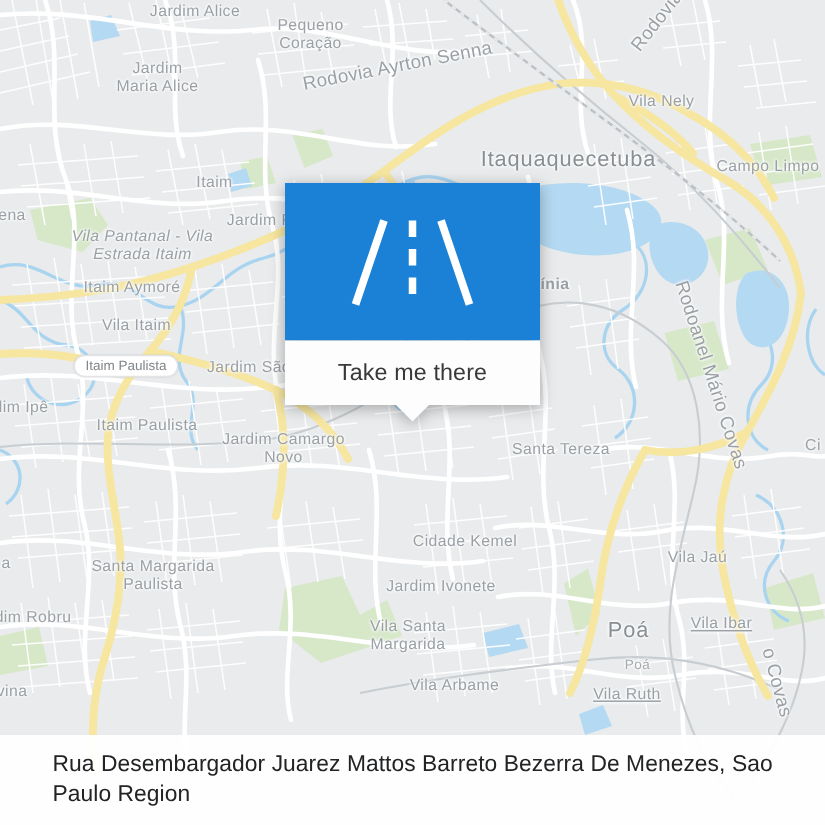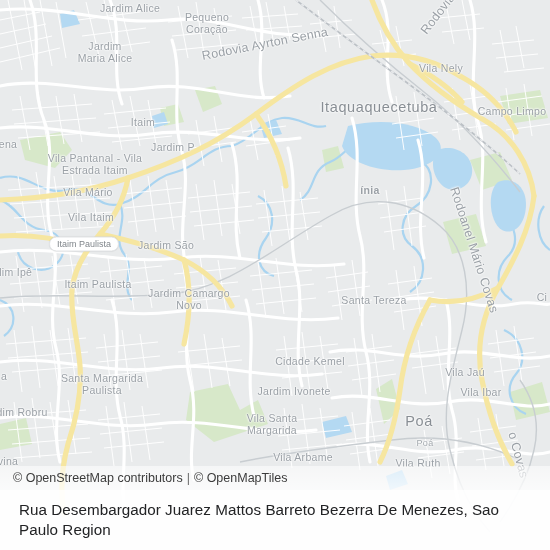--- a/index.html
+++ b/index.html
@@ -144,20 +144,21 @@
     box-sizing: border-box;
     padding: 0 12px 0 19px;
   }
   #footer-title {
     flex: 1 1 auto;
     font-size: 15.2px;
     line-height: 20px;
     color: #222325;
     letter-spacing: 0.05px;
     padding-right: 8px;
+    margin-left: 16px;
   }
   #brand {
     flex: 0 0 auto;
     display: flex;
     align-items: center;
     gap: 2px;
   }
   #brand-wordmark {
     font-size: 33px;
     font-weight: bold;
@@ -324,58 +325,72 @@
         <div class="maplabel road" style="left: 265px; top: 44px; transform: translate(-50%, -50%) rotate(-11deg);">Rodovia Ayrton Senna</div>
         <div class="maplabel road" style="left: 438px; top: 14px; transform: translate(-50%, -50%) rotate(-52deg);">Rodovia</div>
         <div class="maplabel" style="left: 441px; top: 68px;">Vila Nely</div>
         <div class="maplabel city" style="left: 379px; top: 107px;">Itaquaquecetuba</div>
         <div class="maplabel" style="left: 512px; top: 111px;">Campo Limpo</div>
         <div class="maplabel" style="left: 105px; top: 52px;">Jardim
 Maria Alice</div>
         <div class="maplabel" style="left: 143px; top: 122px;">Itaim</div>
         <div class="maplabel" style="left: 8px; top: 144px; text-align: center;">ena</div>
         <div class="maplabel" style="left: 173px; top: 147px;">Jardim P</div>
-        <div class="maplabel" style="left: 95px; top: 164px;">Vila Pantanal - Vila
+        <div class="maplabel" style="left: 95px; top: 164px; font-style: italic;">Vila Pantanal - Vila
 Estrada Itaim</div>
-        <div class="maplabel" style="left: 88px; top: 192px;">Vila Mário</div>
+        <div class="maplabel" style="left: 88px; top: 192px;">Itaim Aymoré</div>
         <div class="maplabel" style="left: 91px; top: 217px;">Vila Itaim</div>
         <div class="station" style="left: 84px; top: 244px;">Itaim Paulista</div>
         <div class="maplabel" style="left: 166px; top: 245px;">Jardim São</div>
         <div class="maplabel" style="left: 370px; top: 190px; font-weight: bold;">ínia</div>
         <div class="maplabel" style="left: 14px; top: 272px;">dim Ipê</div>
         <div class="maplabel" style="left: 98px; top: 284px;">Itaim Paulista</div>
         <div class="maplabel" style="left: 189px; top: 299px;">Jardim Camargo
 Novo</div>
         <div class="maplabel" style="left: 374px; top: 300px;">Santa Tereza</div>
         <div class="maplabel" style="left: 542px; top: 297px;">Ci</div>
         <div class="maplabel road" style="left: 474px; top: 250px; transform: translate(-50%, -50%) rotate(72deg);">Rodoanel Mário Covas</div>
         <div class="maplabel" style="left: 310px; top: 361px;">Cidade Kemel</div>
         <div class="maplabel" style="left: 102px; top: 384px;">Santa Margarida
 Paulista</div>
         <div class="maplabel" style="left: 294px; top: 391px;">Jardim Ivonete</div>
         <div class="maplabel" style="left: 465px; top: 372px;">Vila Jaú</div>
         <div class="maplabel" style="left: 4px; top: 376px;">a</div>
         <div class="maplabel" style="left: 22px; top: 412px;">dim Robru</div>
         <div class="maplabel" style="left: 272px; top: 424px;">Vila Santa
 Margarida</div>
-        <div class="maplabel" style="left: 481px; top: 392px;">Vila Ibar</div>
+        <div class="maplabel" style="left: 481px; top: 416px; text-decoration: underline;">Vila Ibar</div>
         <div class="maplabel city" style="left: 419px; top: 421px;">Poá</div>
         <div class="maplabel small" style="left: 425px; top: 443px;">Poá</div>
         <div class="maplabel" style="left: 303px; top: 457px;">Vila Arbame</div>
-        <div class="maplabel" style="left: 418px; top: 463px;">Vila Ruth</div>
+        <div class="maplabel" style="left: 418px; top: 463px; text-decoration: underline;">Vila Ruth</div>
         <div class="maplabel" style="left: 8px; top: 461px;">vina</div>
         <div class="maplabel road" style="left: 518px; top: 455px; transform: translate(-50%, -50%) rotate(75deg);">o Covas</div>
       </div>
 
   </div>
 
-
-  <div id="attrib">
-    <span>© OpenStreetMap contributors</span>
-    <span class="sep">|</span>
-    <span>© OpenMapTiles</span>
+  <div id="popup">
+    <div id="popup-image">
+      <svg width="86" height="68" viewBox="0 0 86 68">
+        <g stroke="#ffffff" stroke-width="5.2" stroke-linecap="butt" fill="none">
+          <line x1="24" y1="6" x2="5" y2="62"></line>
+          <line x1="62" y1="6" x2="81" y2="62"></line>
+        </g>
+        <g stroke="#ffffff" stroke-width="5" fill="none">
+          <line x1="43" y1="6" x2="43" y2="17"></line>
+          <line x1="43" y1="25" x2="43" y2="36"></line>
+          <line x1="43" y1="44" x2="43" y2="55"></line>
+        </g>
+      </svg>
+    </div>
+    <div id="popup-label">
+      <span>Take me there</span>
+      <div id="popup-tail"></div>
+    </div>
   </div>
+
 
   <div id="footer">
     <div id="footer-title">Rua Desembargador Juarez Mattos Barreto Bezerra De Menezes, Sao Paulo Region</div>
   </div>
 
 </div>
 
 </body></html>

